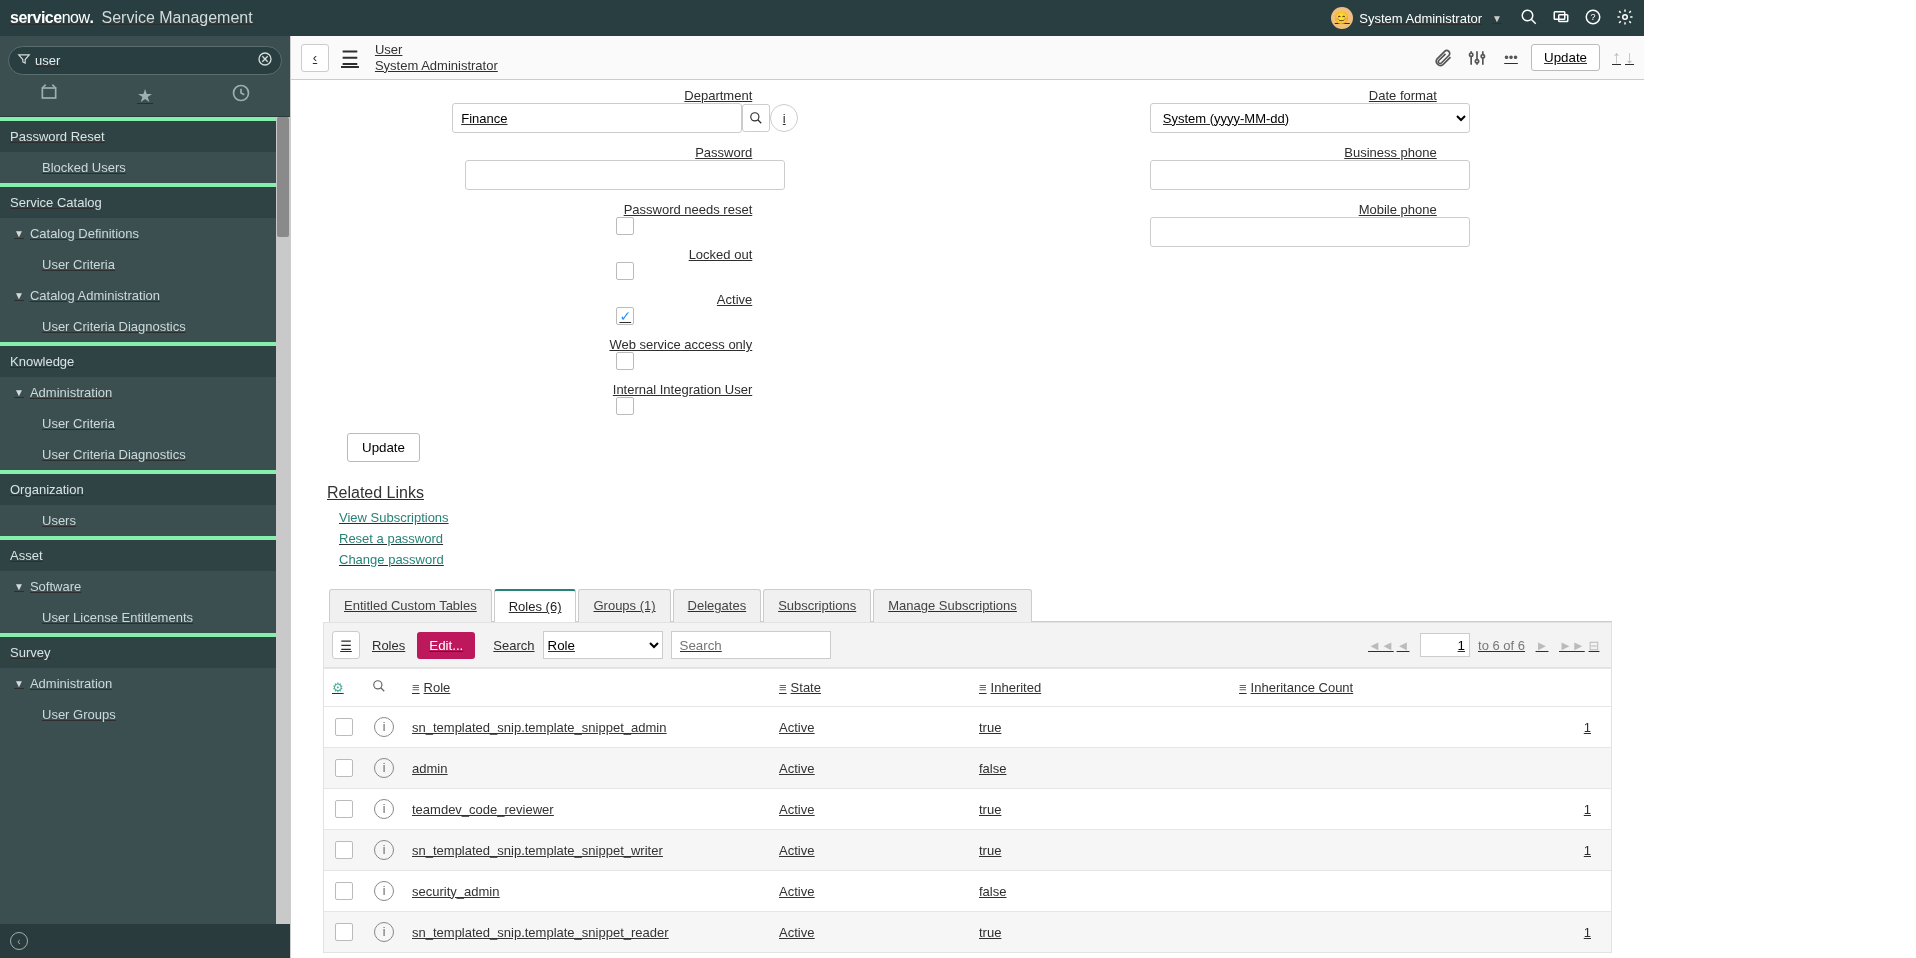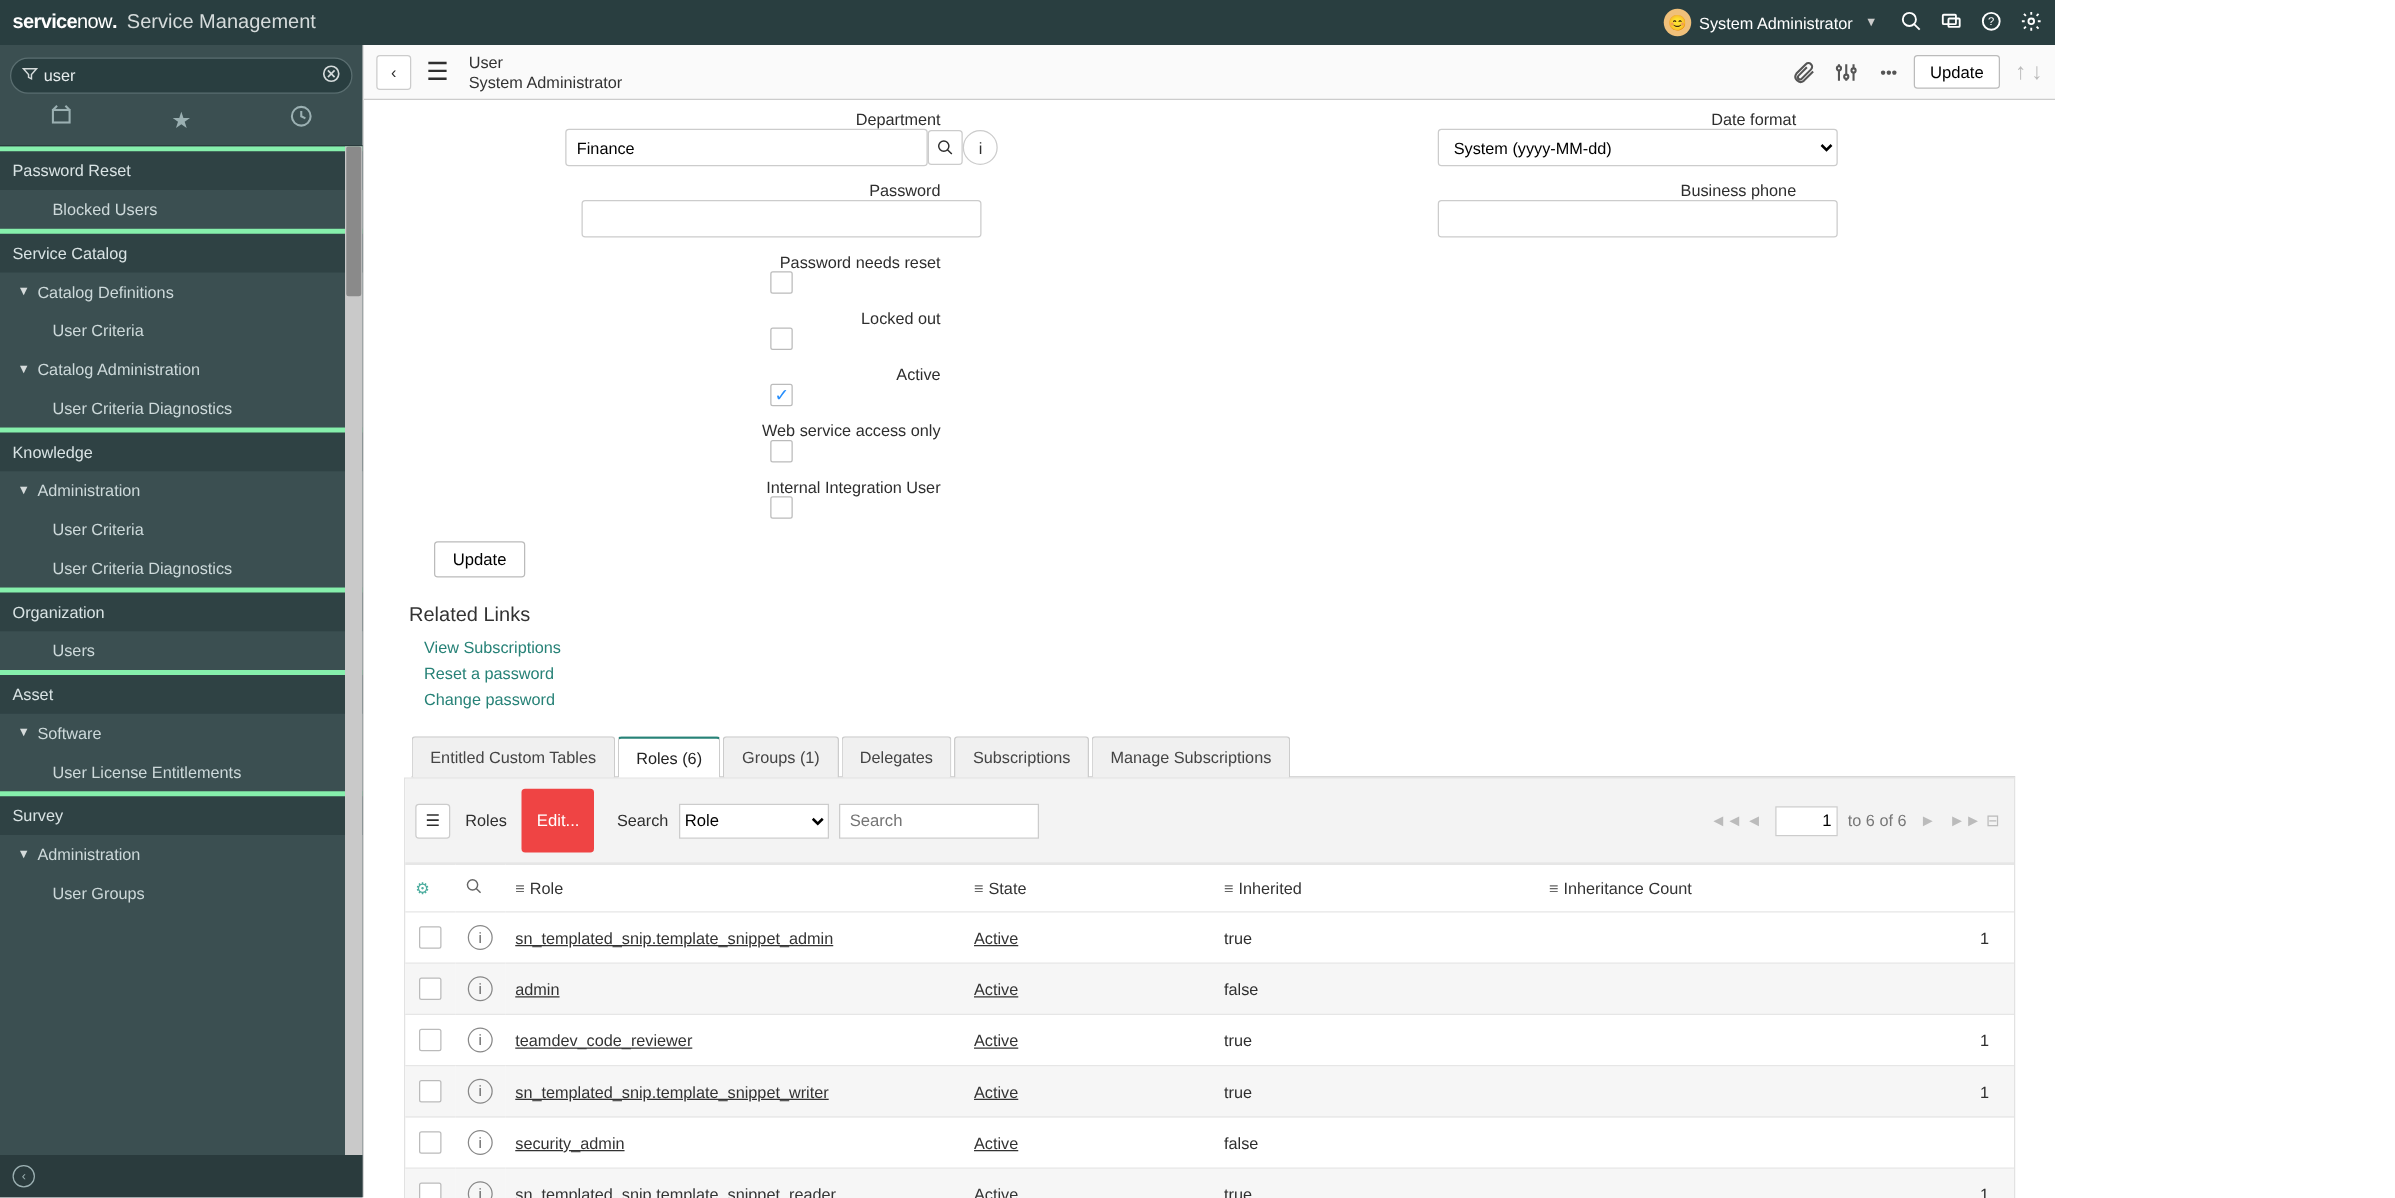--- a/index.html
+++ b/index.html
@@ -1,17 +1,17 @@
 <!DOCTYPE html>
 <html><head>
 <meta charset="utf-8">
 <style>
 * { box-sizing: border-box; margin: 0; padding: 0; }
 body { font-family: "Helvetica Neue", Arial, sans-serif; font-size: 13px; color: #2e2e2e; background: #fff; overflow: hidden; }
-.app { display: flex; flex-direction: column; height: 958px; width: 1644px; }
+.app { display: flex; flex-direction: column; height: 958px; width: 1644px; text-decoration: underline; }
 
 
 .banner { background: #293e40; height: 36px; display: flex; align-items: center; color: #fff; padding: 0 10px; }
 .banner .logo { font-weight: bold; font-size: 16px; letter-spacing: -0.5px; margin-right: 8px; }
 .banner .logo .now { font-weight: 300; }
 .banner .prod { font-size: 16px; color: #d5dbdb; }
 .banner .spacer { flex: 1; }
 .banner .user { display: flex; align-items: center; gap: 6px; cursor: pointer; }
 .banner .avatar { width: 22px; height: 22px; border-radius: 50%; background: #f0c07a; display: flex; align-items: center; justify-content: center; font-size: 12px; color: #7a4; }
 .banner .caret-down { font-size: 10px; margin-left: 4px; color: #ccc; }
@@ -77,21 +77,21 @@
 
 .tabs { display:flex; border-bottom:1px solid #ccc; margin-left:6px;}
 .tab { padding:8px 14px; font-size:13px; border:1px solid #ccc; border-bottom:none; background:#f0f0f0; margin-right:2px; cursor:pointer; color:#444; position:relative; top:1px; border-radius:3px 3px 0 0;}
 .tab.active { background:#fff; border-top:2px solid #278277; color:#222;}
 
 
 .list-wrap { border:1px solid #e2e2e2; margin-top:0;}
 .list-toolbar { display:flex; align-items:center; padding:8px; gap:8px; background:#f3f3f3; border-bottom:1px solid #e2e2e2;}
 .list-toolbar .smbtn { width:28px;height:28px; border:1px solid #ccc; display:flex;align-items:center;justify-content:center; background:#fff; cursor:pointer; border-radius:3px;}
 .list-toolbar .roleslbl { padding: 0 4px;}
-.list-toolbar .editbtn { background:#ef4444; color:#fff; border:none; padding:18px 12px; cursor:pointer; border-radius:3px;}
+.list-toolbar .editbtn { background:#be185d; color:#fff; border:none; padding:6px 12px; cursor:pointer; border-radius:3px;}
 .list-toolbar .srchlbl { margin-left:10px;}
 .list-toolbar select { height:28px; border:1px solid #ccc; width:120px; background:#fff;}
 .list-toolbar .srchinput { height:28px; border:1px solid #ccc; width:160px; padding:0 8px;}
 .list-toolbar .tspacer { flex:1;}
 .pager { display:flex; align-items:center; gap:8px; color:#777;}
 .pager .pgbtn { color:#bbb; cursor:pointer; width:18px; text-align:center;}
 .pager input { width:50px; height:24px; text-align:right; border:1px solid #ccc; padding:0 4px;}
 
 .breadcrumb { display:flex; align-items:center; gap:10px; padding:8px 12px; color:#555;}
 .breadcrumb .funnel { color:#40a9b8; font-size:18px;}
@@ -325,20 +325,26 @@
               <div class="ctrl">
                   <select class="select-sys"><option>System (yyyy-MM-dd)</option></select>
                 </div>
             </div>
             <div class="form-row">
               <label>Business phone</label>
               <div class="ctrl">
                   <input type="text" class="wfull" style="">
                 </div>
             </div>
+            <div class="form-row">
+              <label>Mobile phone</label>
+              <div class="ctrl">
+                  <input type="text" class="wfull" style="">
+                </div>
+            </div>
           </div>
         </div>
 
         <button class="btn-update2">Update</button>
 
         <div class="related-title">Related Links</div>
         <div class="related-links" id="related-links">
             <a>View Subscriptions</a>
             <a>Reset a password</a>
             <a>Change password</a>

